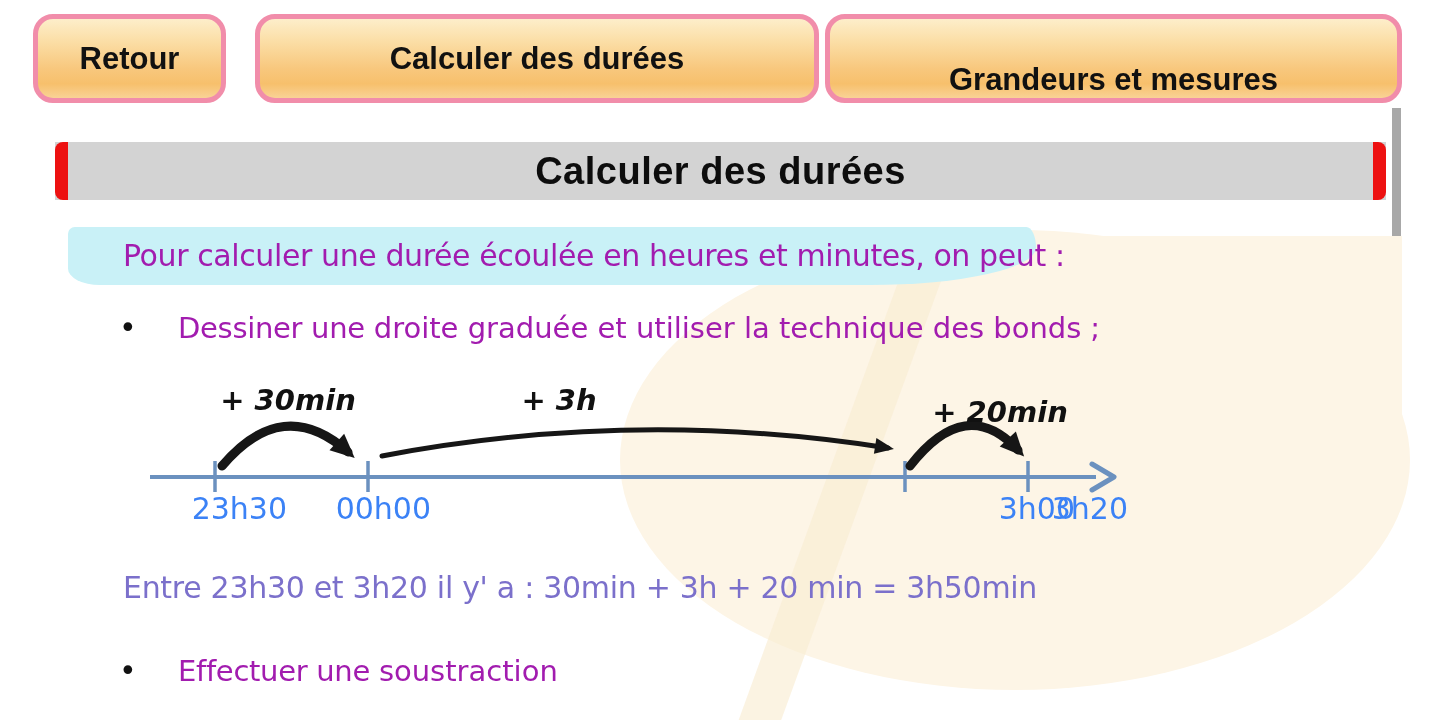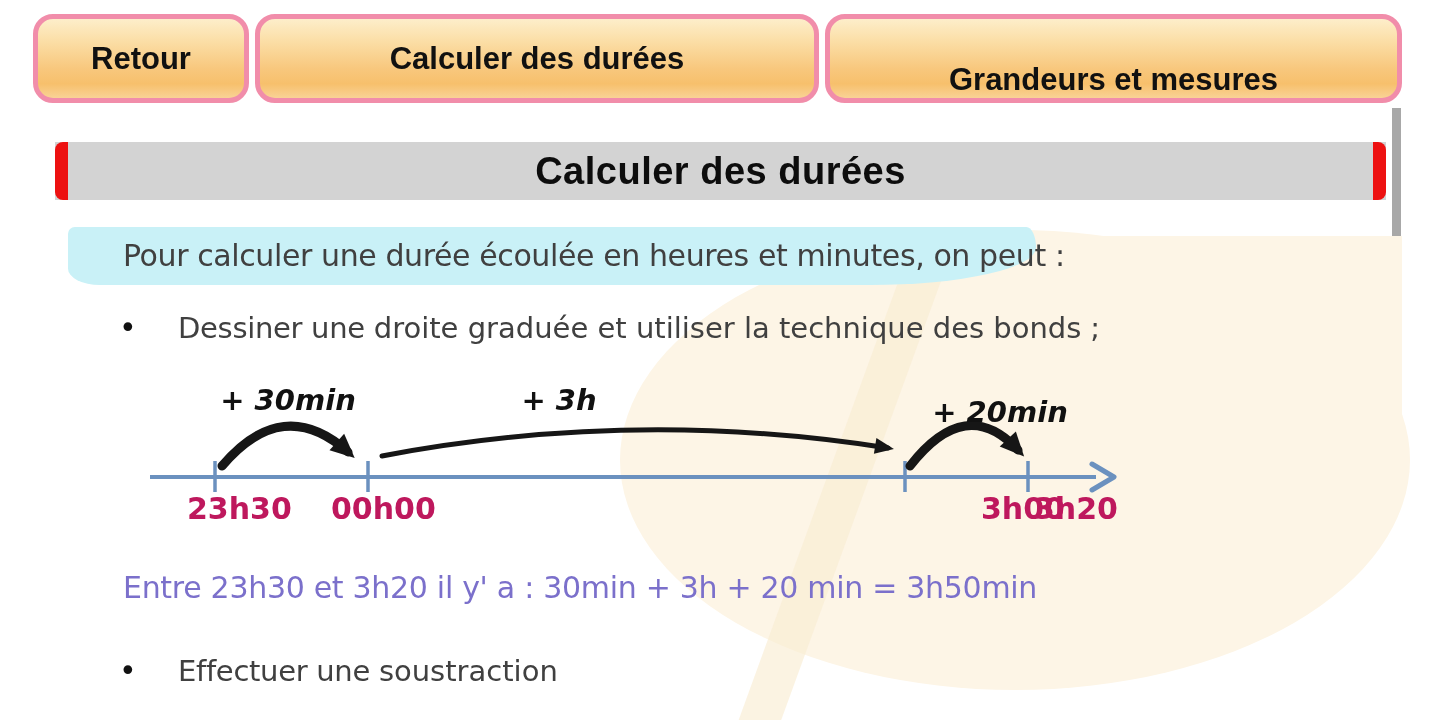--- a/index.html
+++ b/index.html
@@ -10,21 +10,21 @@
   }
   
   .nav-btn{
     position:absolute;top:14px;height:89px;box-sizing:border-box;
     border:5px solid #f18daa;border-radius:20px;
     background:linear-gradient(180deg,#fdeeca 0%,#fbdda4 30%,#f8c87e 62%,#f7c06c 82%,#f9d296 100%);
     display:flex;align-items:center;justify-content:center;
     font-family:"Liberation Sans",sans-serif;font-weight:bold;font-size:31px;color:#111;
     cursor:pointer;
   }
-  #btn-retour{left:33px;width:216px;}
+  #btn-retour{left:33px;width:193px;}
   #btn-middle{left:255px;width:564px;}
   #btn-right{left:825px;width:577px;align-items:flex-end;}
 
   
   .title-bar{
     position:absolute;left:55px;top:142px;width:1331px;height:58px;
     background:#d3d3d3;display:flex;align-items:center;justify-content:center;
   }
   .title-bar .cap{position:absolute;top:0;width:13px;height:58px;background:#ed1111;}
   .cap-left{left:0;border-radius:8px 0 0 8px;}
@@ -52,21 +52,21 @@
     position:absolute;left:820px;top:250px;width:40px;height:500px;
     background:#f9ecd2;opacity:.65;transform:rotate(20deg);
   }
   .cyan-band{
     position:absolute;left:68px;top:227px;width:968px;height:58px;
     background:#c9f1f7;
     border-radius:10px 14px 240px 46px / 10px 30px 54px 24px;
   }
 
   
-  .line{position:absolute;white-space:nowrap;color:#404040;}
+  .line{position:absolute;white-space:nowrap;color:#a21caf;}
   .intro{left:123px;top:234px;font-size:30px;line-height:44px;letter-spacing:-0.4px;}
   .bullet-dot{position:absolute;font-size:30px;line-height:44px;color:#111;}
   .dot1{left:119px;top:306px;}
   .dot2{left:119px;top:649px;}
   .bullet-line{font-size:29px;line-height:44px;letter-spacing:-0.3px;}
   .bl1{left:178px;top:306px;}
   .bl2{left:178px;top:649px;}
   .bullet-line b{font-weight:normal;letter-spacing:0;}
   .result-line{
     left:123px;top:566px;font-size:30px;line-height:44px;font-weight:normal;
@@ -76,22 +76,22 @@
   
   .diagram-svg{position:absolute;left:0;top:0;width:1440px;height:720px;pointer-events:none;}
   .jump-label{
     position:absolute;top:383px;font-size:29px;font-weight:bold;color:#111;
     text-align:center;white-space:nowrap;font-style:italic;
   }
   .jl0{left:213px;width:150px;}
   .jl1{left:484px;width:150px;}
   .jl2{left:925px;width:150px;margin-top:12px;}
   .tick-label{
-    position:absolute;top:491px;font-size:30px;font-weight:bold;color:#be185d;
-    text-align:left;white-space:nowrap;
+    position:absolute;top:491px;font-size:30px;font-weight:normal;color:#3b82f6;
+    text-align:right;white-space:nowrap;
   }
   .tl0{left:187px;width:100px;}
   .tl1{left:331px;width:100px;}
   .tl2{left:981px;width:94px;}
   .tl3{left:1034px;width:94px;}
 </style>
 </head>
 <body>
 
 <div class="nav-btn" id="btn-retour">

